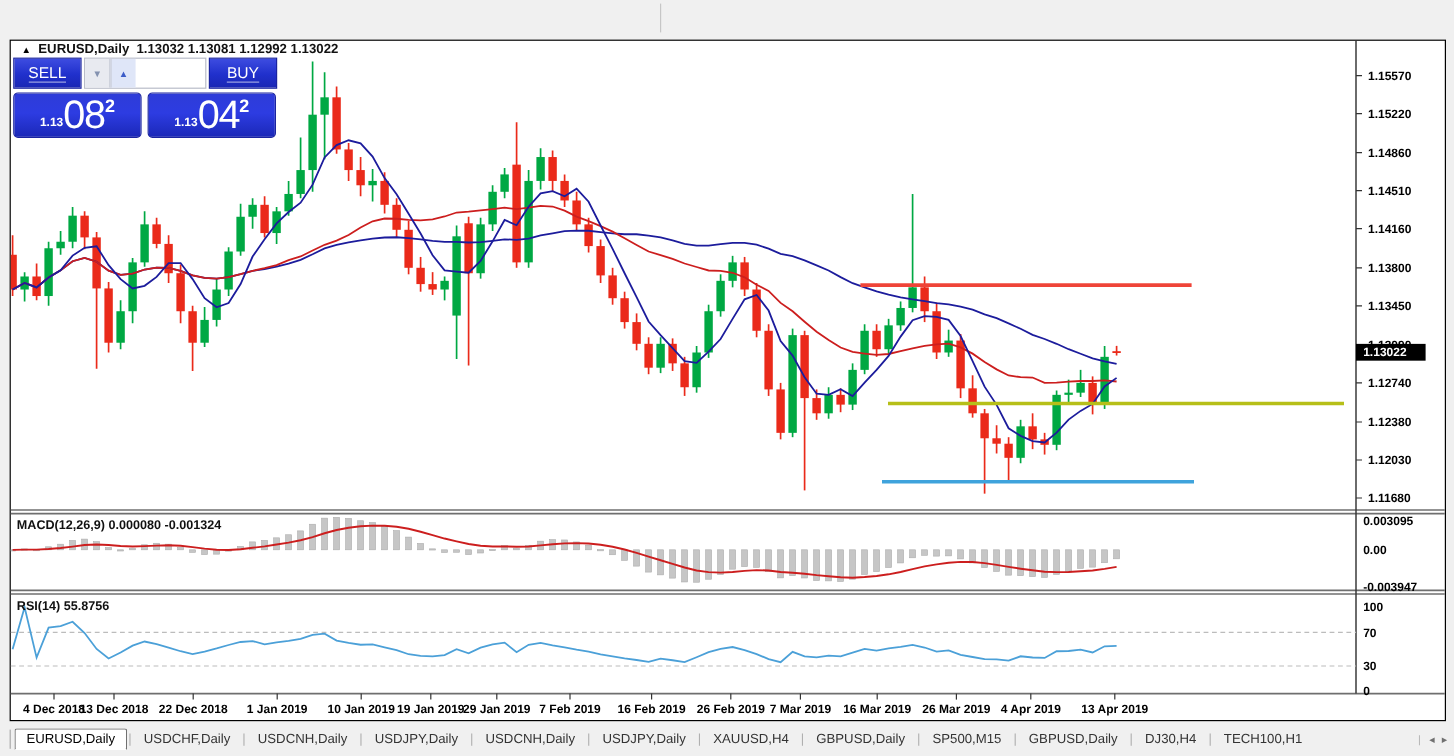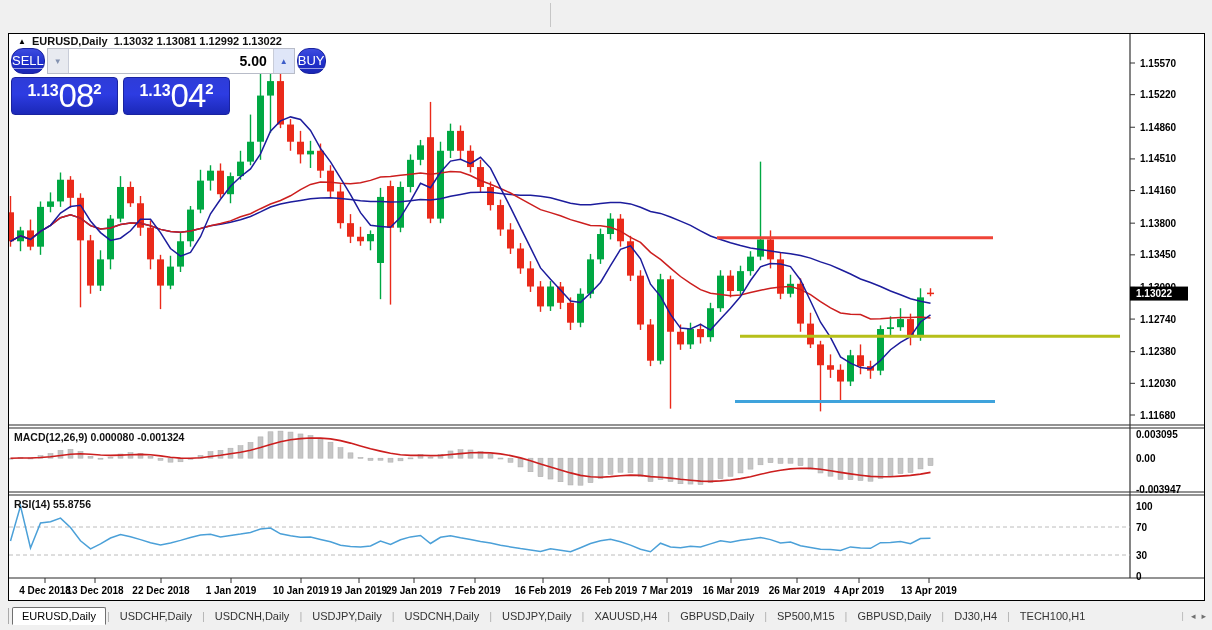--- a/index.html
+++ b/index.html
@@ -18,33 +18,33 @@
                 border:1px solid #000;box-sizing:border-box;}
   #chart-svg{position:absolute;left:0;top:0;width:1212px;height:630px;pointer-events:none;}
   #chart-title{position:absolute;left:18px;top:35px;font-size:11px;font-weight:700;color:#111;
                display:flex;align-items:center;gap:6px;}
   #chart-title .tri{font-size:8px;color:#000;}
   
   #trade-panel{position:absolute;left:11px;top:48px;width:220px;}
   #tp-row1{display:flex;height:26px;}
   .tp-btn{width:57px;background:linear-gradient(180deg,#3d4ce0,#2030cc 55%,#1a27b4);
           color:#fff;font-size:13px;display:flex;align-items:center;justify-content:center;
-          border:1px solid #1a23a0;border-radius:12px;box-sizing:border-box;}
+          border:1px solid #1a23a0;border-radius:0;box-sizing:border-box;}
   .tp-btn span{border-bottom:1px solid rgba(255,255,255,.55);line-height:15px;}
   #tp-spin{display:flex;flex:1;margin:0 2px;border:1px solid #b8bcc8;background:#fff;box-sizing:border-box;}
   .spin-btn{width:20px;display:flex;align-items:center;justify-content:center;font-size:8px;}
   #spin-down{background:#e8eaf0;color:#8492b0;border-right:1px solid #c8ccd8;}
   #spin-up{background:#dfe6f8;color:#3c5cc8;border-left:1px solid #c8ccd8;}
   #tp-volume{flex:1;border:0;font-size:14px;font-weight:700;text-align:right;padding-right:6px;
              font-family:"Liberation Sans",sans-serif;color:#000;outline:none;min-width:0;}
   #tp-row2{display:flex;gap:5px;margin-top:3px;}
   .price-btn{width:107px;height:38px;border-radius:4px;color:#fff;box-sizing:border-box;
              background:linear-gradient(180deg,#2e3cd8 0%,#2d3ce2 45%,#1b28b8 100%);
              border:1px solid #1a23a0;display:flex;align-items:flex-end;justify-content:center;padding-bottom:3px;}
-  .price-small{font-size:16px;font-weight:700;margin-bottom:11px;}
+  .price-small{font-size:10px;font-weight:700;margin-bottom:3px;}
   .price-big{font-size:33px;font-weight:400;line-height:30px;letter-spacing:-1px;}
   .price-sup{font-size:15px;font-weight:700;align-self:flex-start;margin-top:2px;}
   
   #tab-bar{position:absolute;left:0;top:604px;width:1212px;height:24px;background:#f0f0f0;
            display:flex;align-items:center;font-size:11px;color:#333;}
   #tab-grip{width:8px;height:16px;border-right:1px solid #aaa;margin-right:3px;}
   .tab{padding:2px 9px;white-space:nowrap;}
   .tab.active{background:#fff;border:1px solid #707070;border-bottom:1px solid #fff;border-radius:2px 2px 0 0;
               color:#000;}
   .tab-sep{color:#b0b0b0;padding:0 1px;}
@@ -439,21 +439,20 @@
     <span>1.13032 1.13081 1.12992 1.13022</span>
   </div>
 
   <div id="trade-panel">
     <div id="tp-row1">
       <div class="tp-btn">
         <span>SELL</span>
       </div>
       <div id="tp-spin">
         <div class="spin-btn" id="spin-down">▼</div>
-        <input id="tp-volume" value="5.00" style="">
         <div class="spin-btn" id="spin-up">▲</div>
       </div>
       <div class="tp-btn">
         <span>BUY</span>
       </div>
     </div>
     <div id="tp-row2">
       <div class="price-btn">
         <span class="price-small">1.13</span>
         <span class="price-big">08</span>

